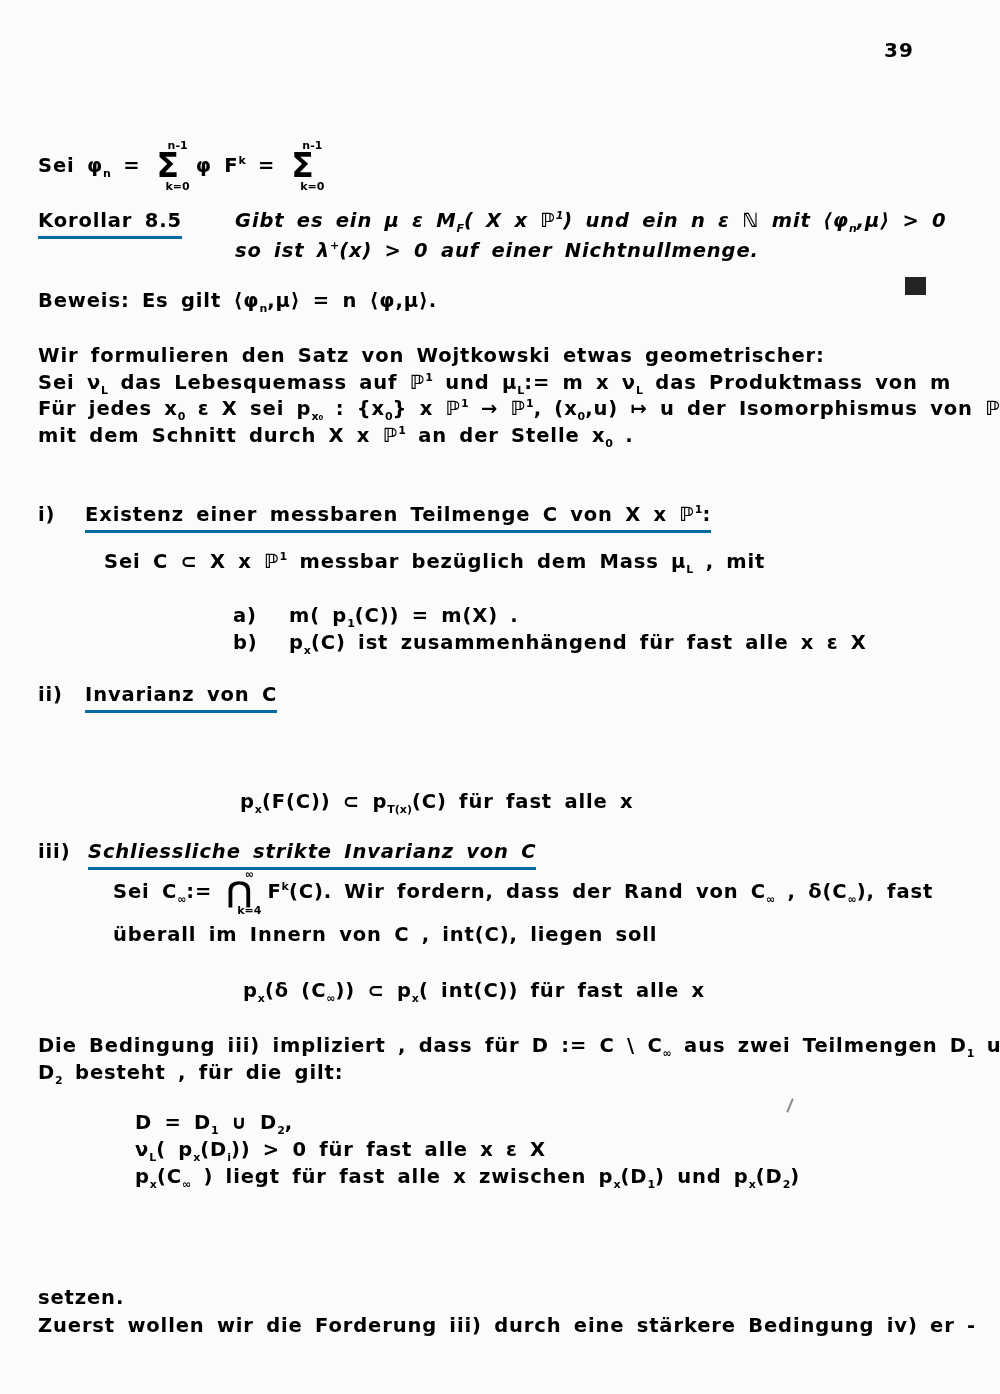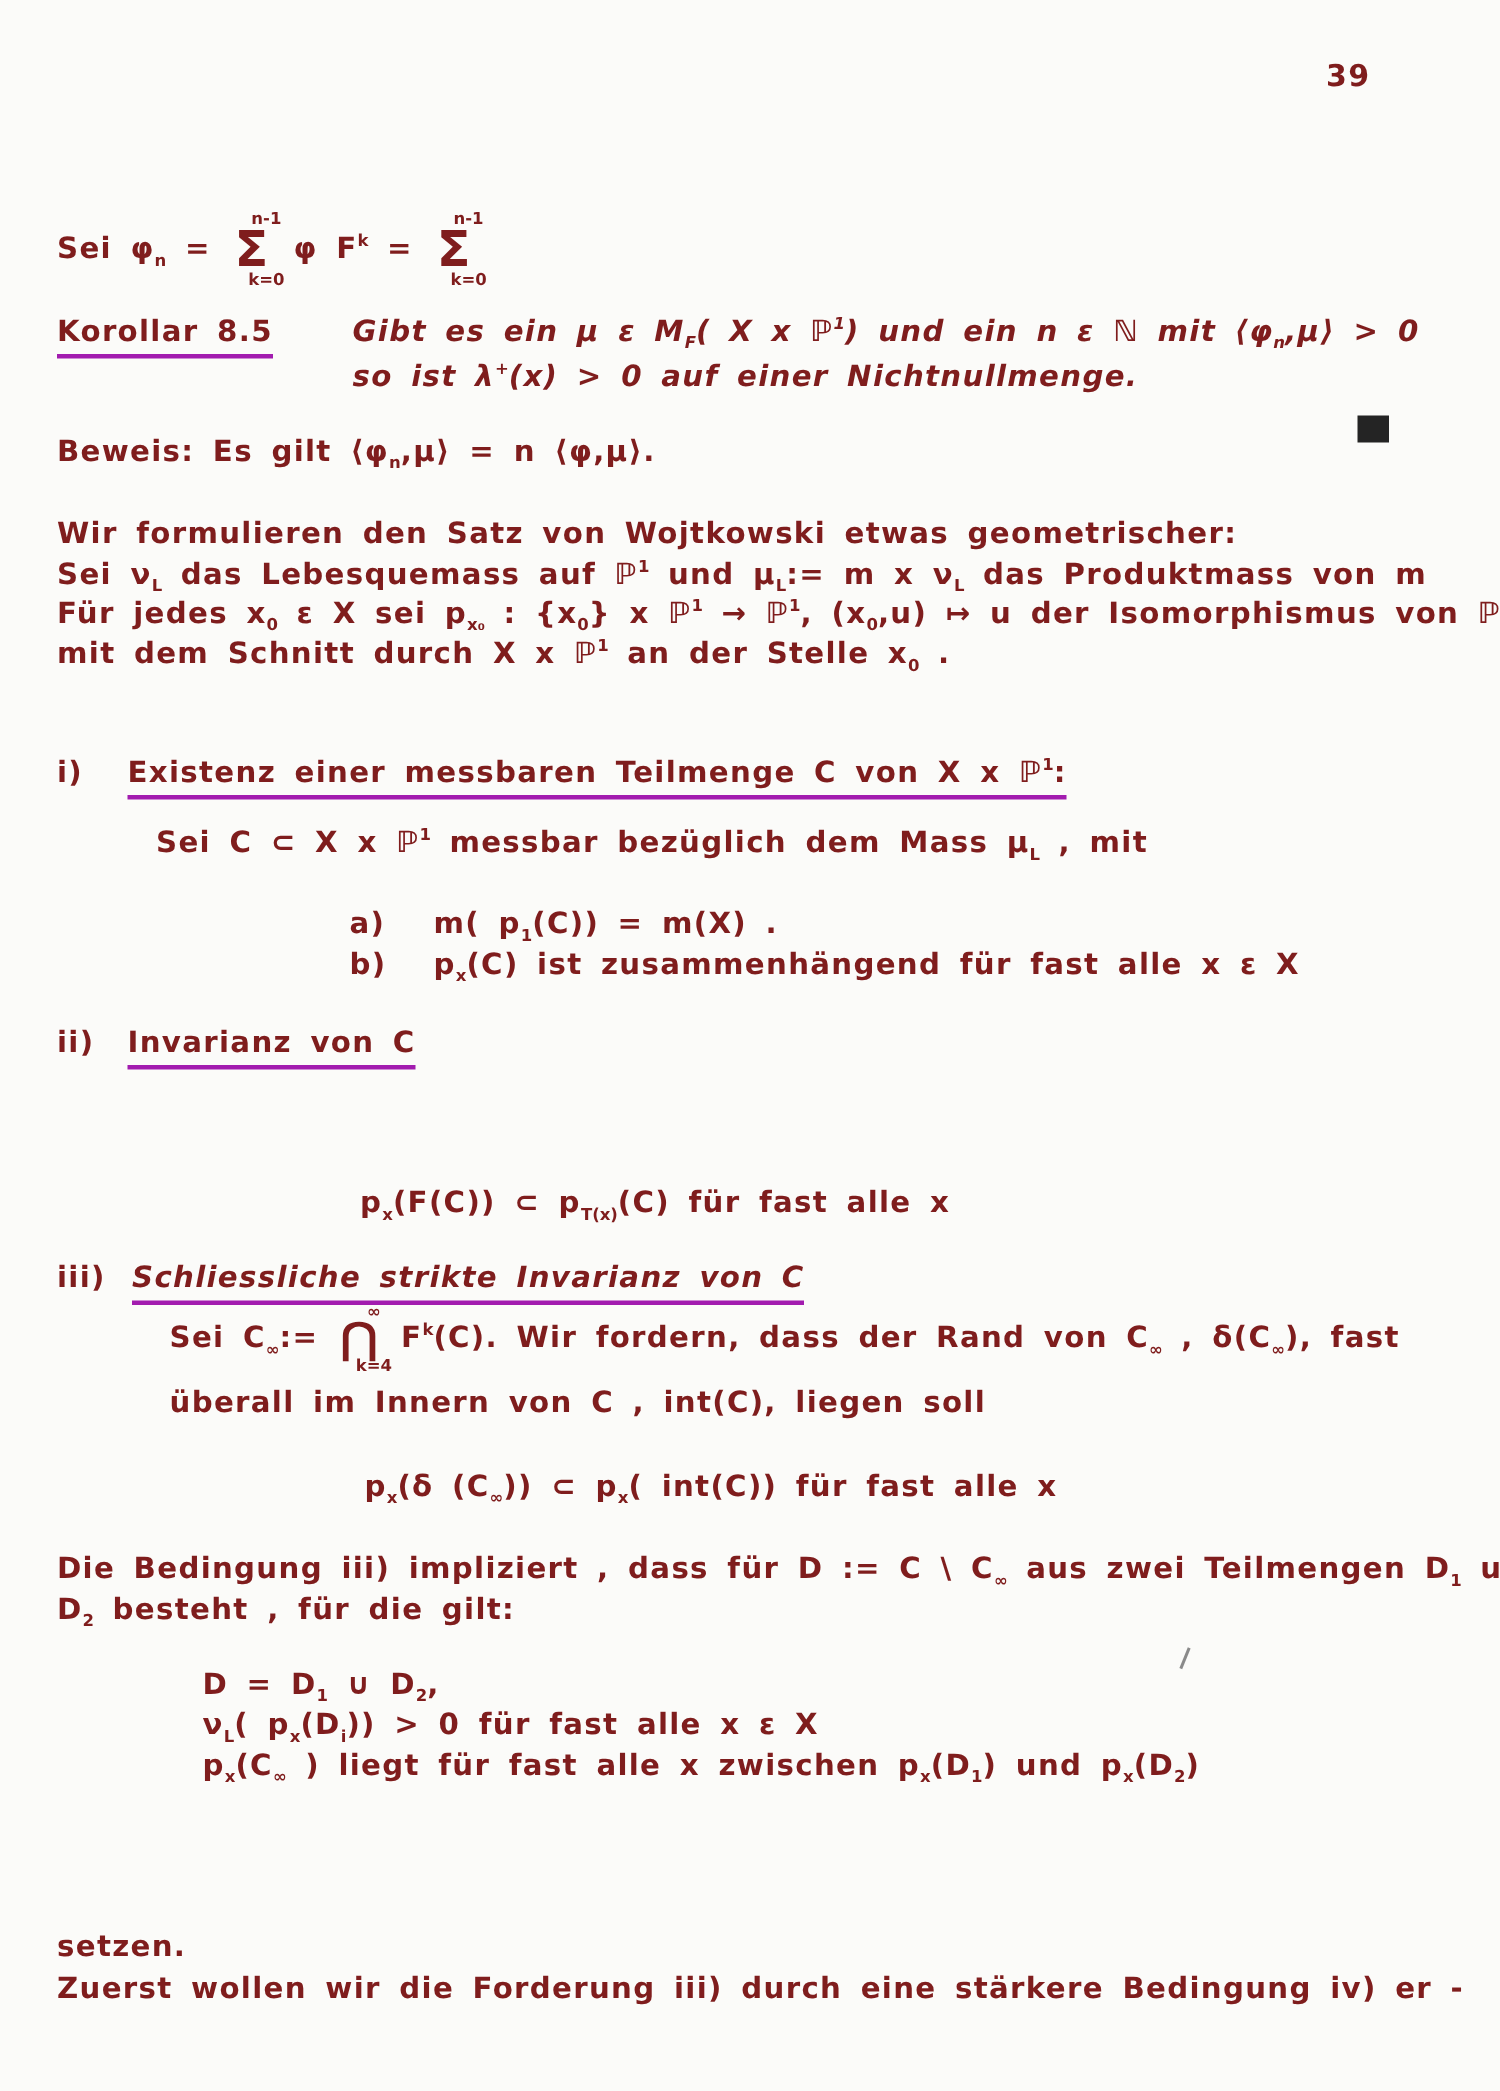--- a/index.html
+++ b/index.html
@@ -2,37 +2,37 @@
 <html><head>
 <meta charset="utf-8">
 <style>
   * { box-sizing: border-box; }
   html,body { margin:0; padding:0; background:#ffffff; }
   .page {
     position: relative;
     width: 1000px;
     height: 1394px;
     background: #fbfbf9;
-    color: #7f1d1d;
+    color: #000000;
     font-family: "DejaVu Sans", sans-serif;
     overflow: hidden;
   }
   .abs { position: absolute; white-space: nowrap; }
   .t {
     font-size: 19.5px;
     font-weight: 700;
     letter-spacing: 0.045em;
     word-spacing: 0.24em;
     line-height: 26.6px;
   }
   .it { font-style: italic; }
   sub, sup { font-size: 11px; letter-spacing: 0; line-height: 0; font-weight: 700; }
   sup { vertical-align: 8px; }
   sub { vertical-align: -5px; }
-  .uh { border-bottom: 3px solid #a21caf; padding-bottom: 4px; }
+  .uh { border-bottom: 3px solid #0369a1; padding-bottom: 4px; }
   .frow { display: flex; align-items: center; }
   .bigop { display: inline-flex; flex-direction: column; align-items: center; line-height: 1; margin: 0 6px; }
   .bigop .lim { font-size: 11px; font-weight: 700; letter-spacing: 0; margin-left: 19px; }
   .bigop .op { font-weight: 700; }
   .sum .op { font-size: 33px; line-height: 30px; }
   .cap .op { font-size: 29px; line-height: 25px; }
   .lh295 { line-height: 29.5px; }
   .lh27  { line-height: 27px; }
   .lh268 { line-height: 26.8px; }
   .lh275 { line-height: 27.5px; }

